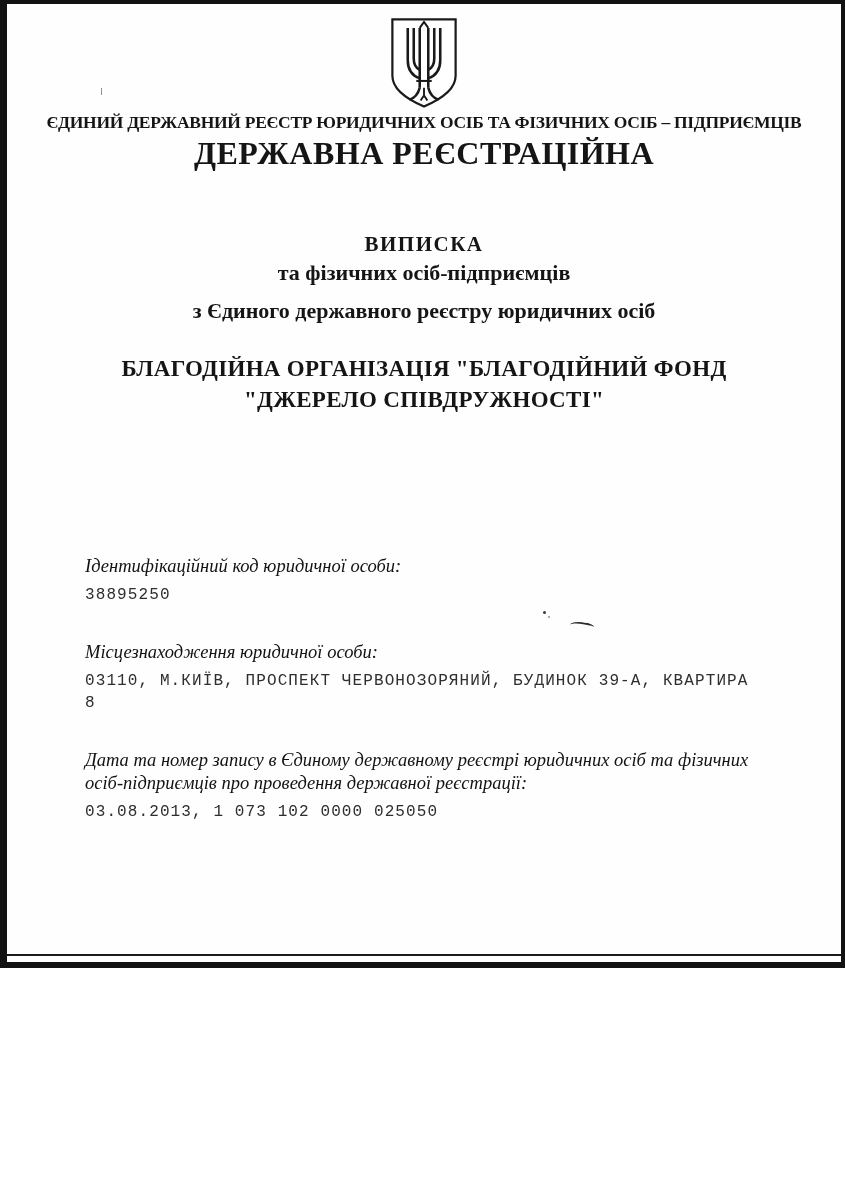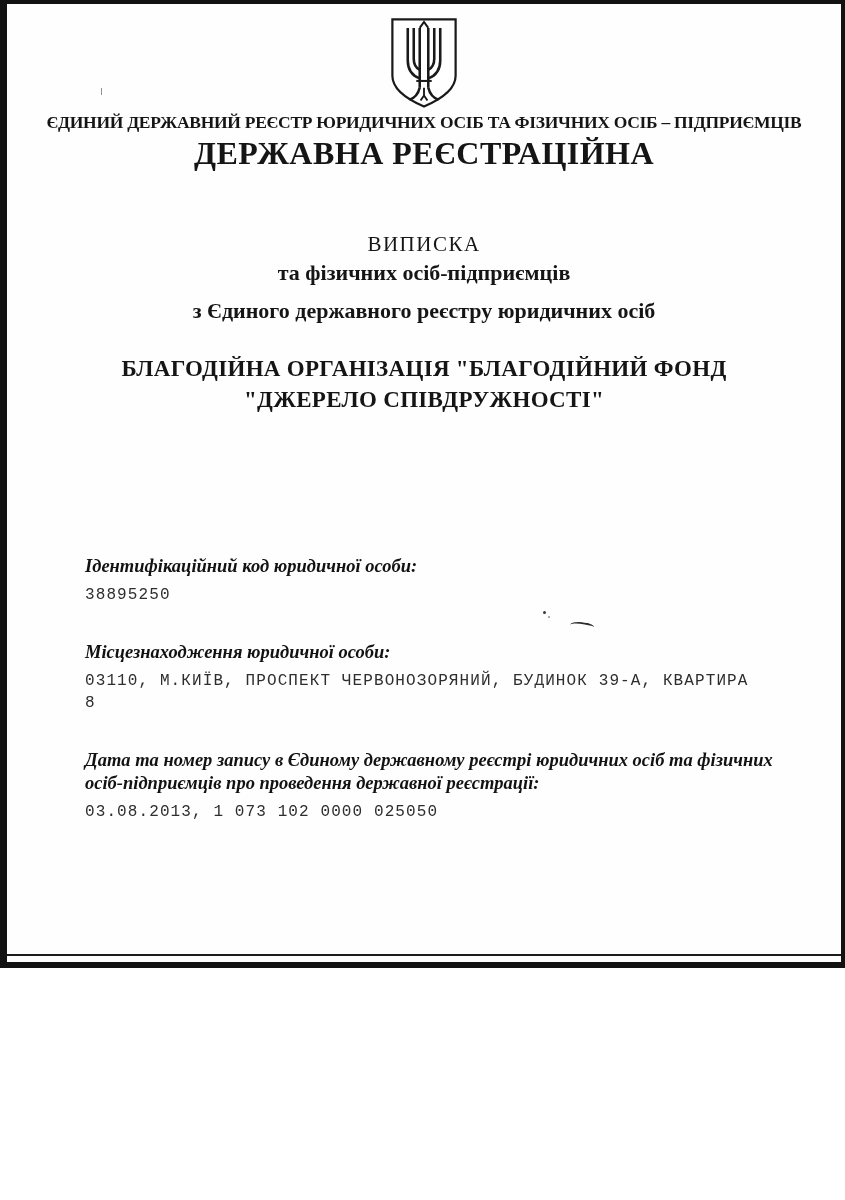--- a/index.html
+++ b/index.html
@@ -40,21 +40,21 @@
   .agency-name {
     text-align: center;
     font-weight: 700;
     font-size: 32px;
     line-height: 41px;
     letter-spacing: 0.5px;
   }
   .doc-title {
     margin-top: 58px;
     text-align: center;
-    font-weight: 400;
+    font-weight: 700;
     font-size: 21px;
     letter-spacing: 1.5px;
   }
   .doc-subtitle {
     text-align: center;
     font-weight: 700;
     font-size: 22px;
     line-height: 31px;
   }
   .doc-subtitle.first { margin-top: 7px; }
@@ -67,21 +67,21 @@
     letter-spacing: 0.3px;
   }
   .fields {
     position: absolute;
     left: 78px;
     top: 551px;
     width: 712px;
   }
   .field + .field { margin-top: 35px; }
   .field-label {
-    font-weight: 700;
+    font-weight: 400;
     font-style: italic;
     font-size: 18.5px;
     line-height: 23px;
     max-width: 705px;
     color: #121212;
   }
   .field-value {
     margin-top: 6px;
     font-family: "Liberation Mono", "DejaVu Sans Mono", monospace;
     font-size: 16px;

